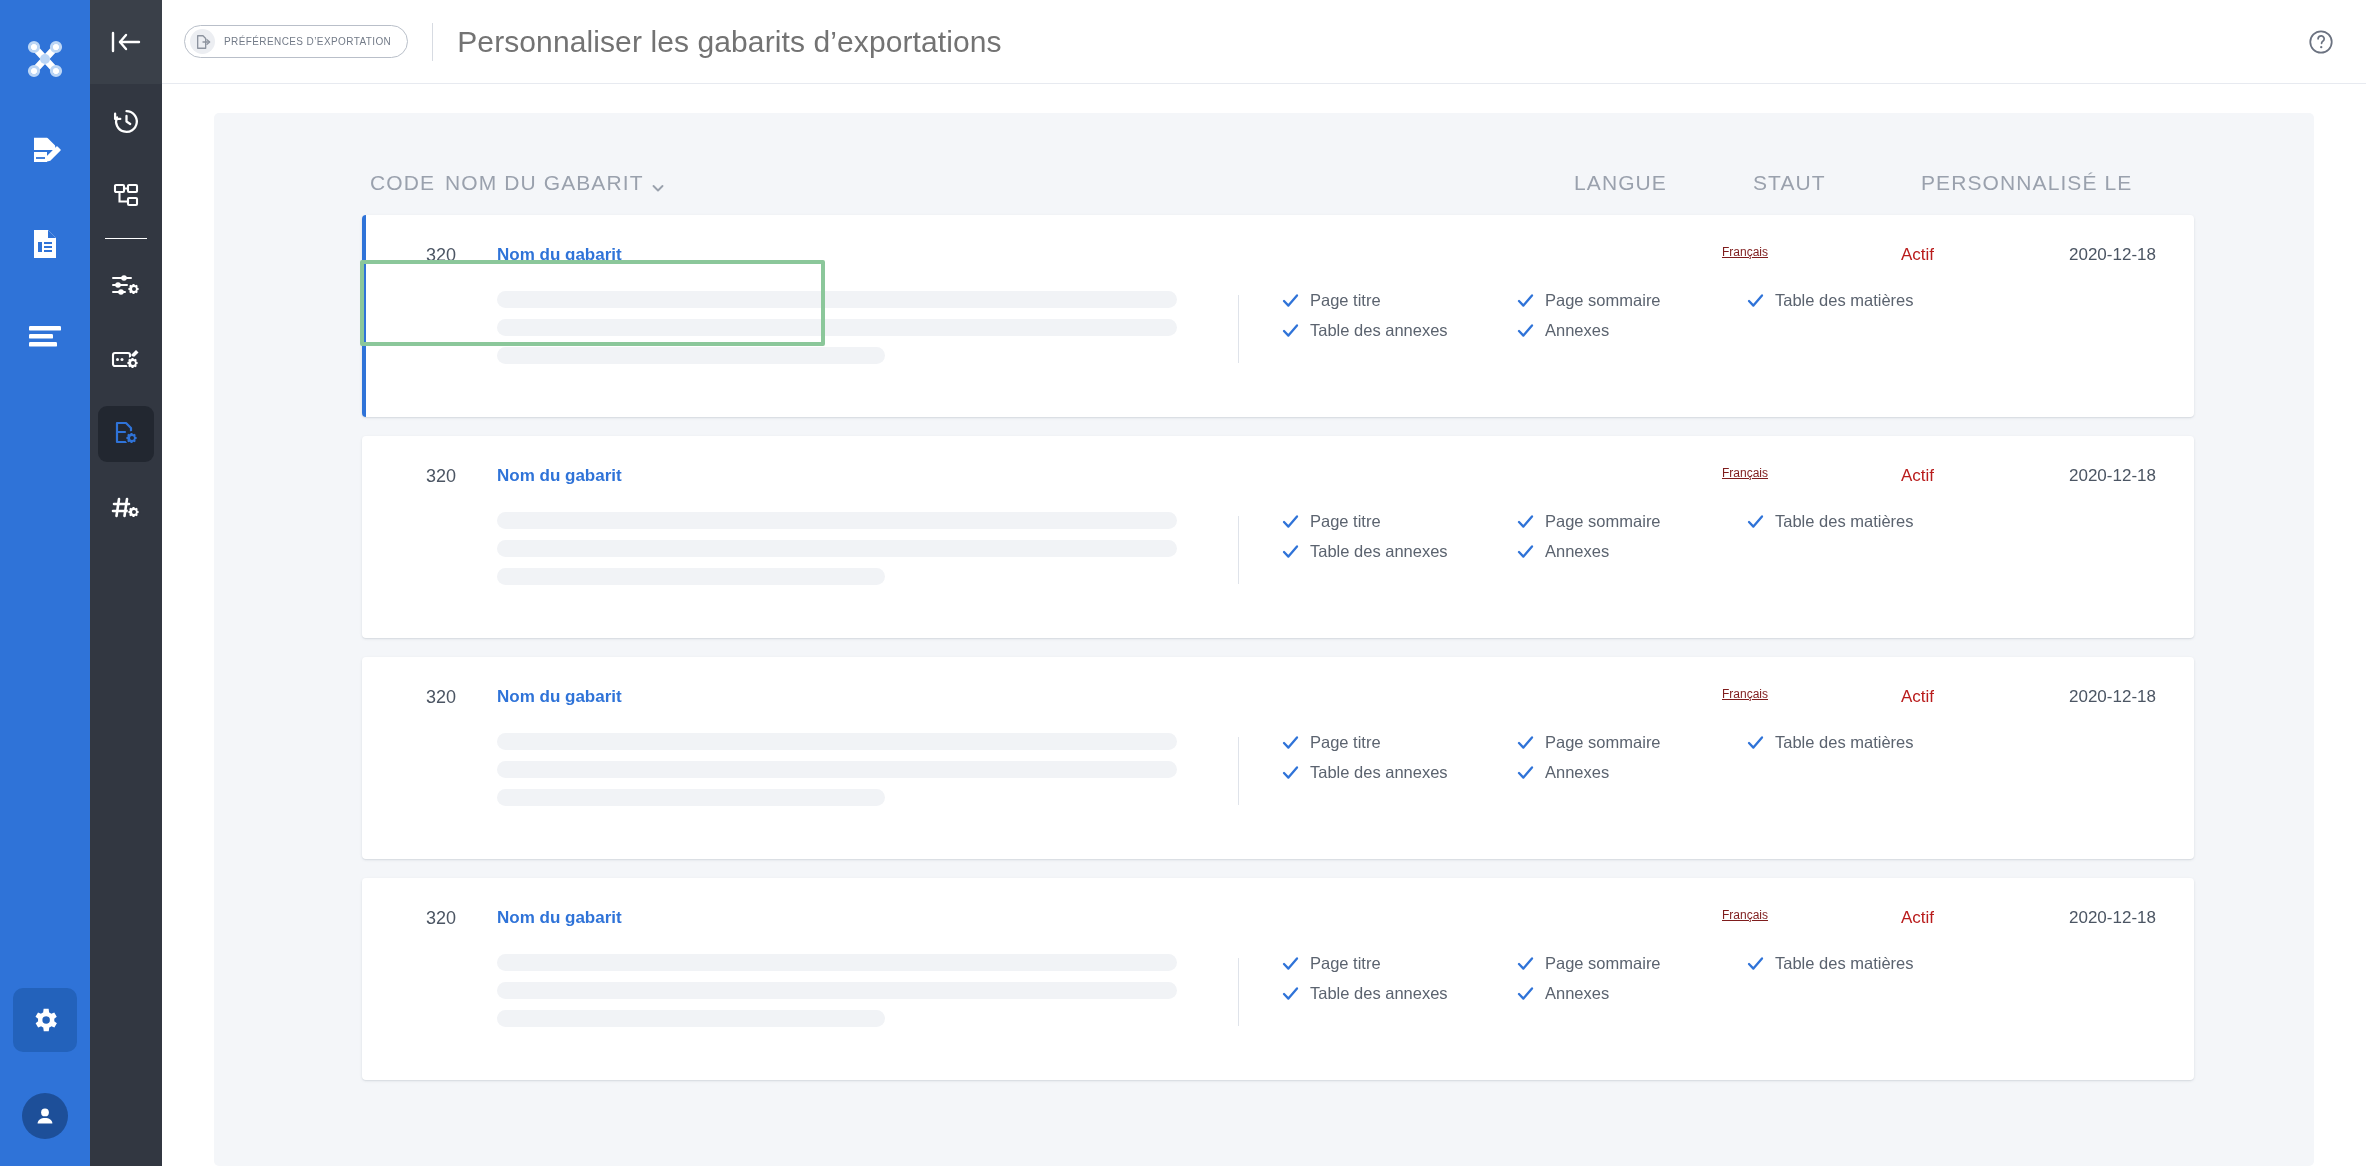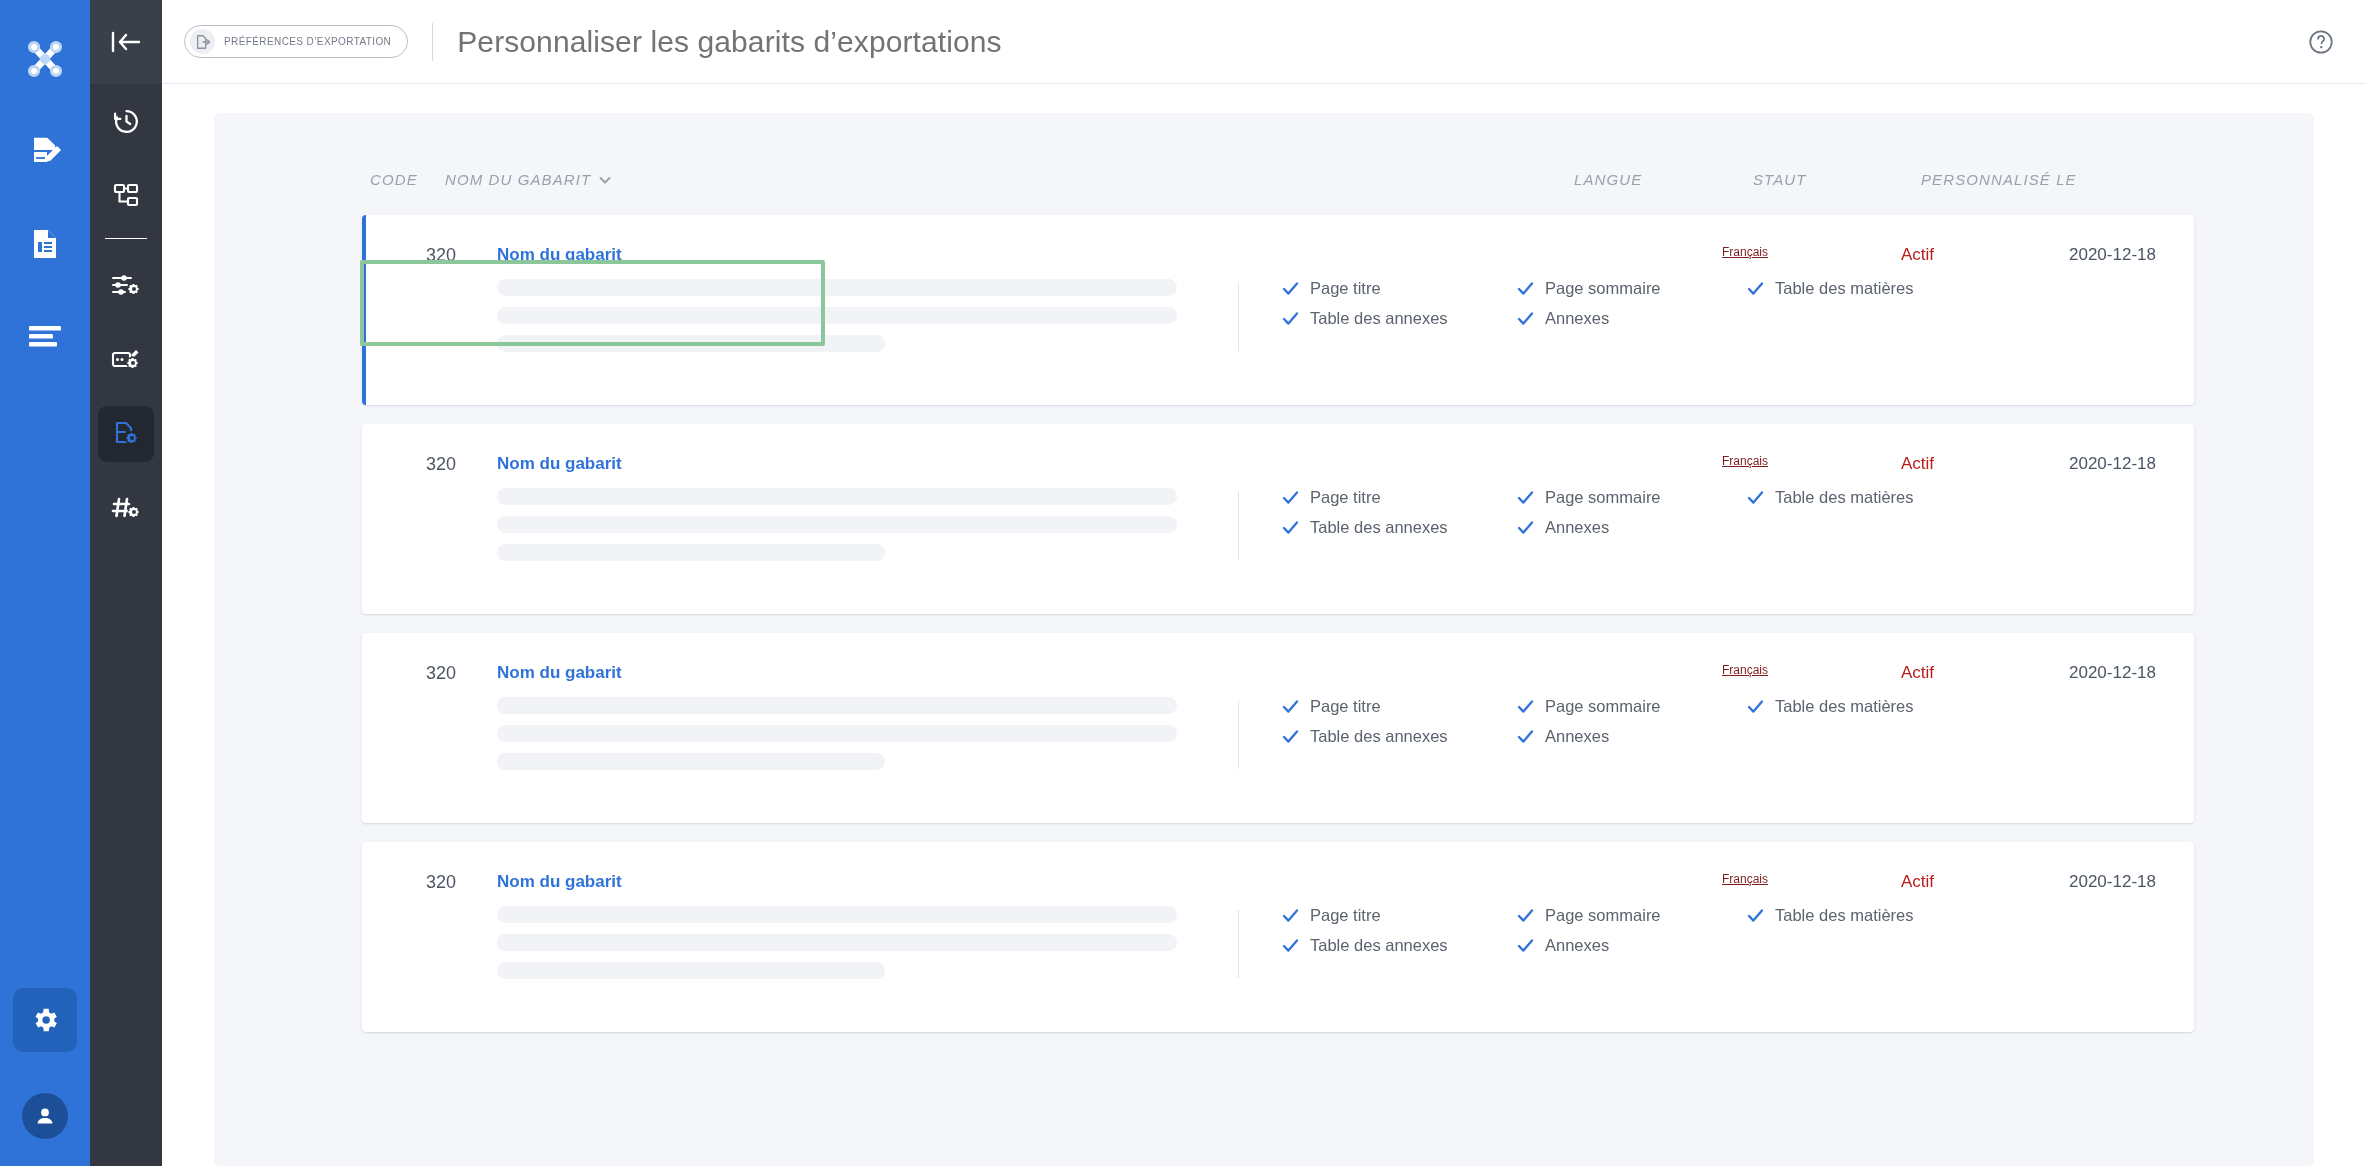--- a/index.html
+++ b/index.html
@@ -101,21 +101,21 @@
     padding: 58px 0 0 0;
   }
 
   
   .thead {
     position: relative;
     height: 44px;
     margin-left: 148px;
     margin-right: 120px;
     color: #9aa1ad;
-    font-size: 15px; letter-spacing: 1.1px; font-style: italic;
+    font-size: 21px; letter-spacing: 1.1px;
   }
   .th { position: absolute; top: 0; white-space: nowrap; display: flex; align-items: center; gap: 7px; }
   .th-code  { left: 8px; }
   .th-name  { left: 83px; }
   .th-lang  { left: 1212px; }
   .th-stat  { left: 1391px; }
   .th-date  { left: 1559px; }
   .chev { display: inline-block; width: 14px; height: 14px; }
 
   
@@ -136,21 +136,21 @@
     border-radius: 4px 0 0 4px;
   }
   .card-top { position: relative; height: 30px; }
   .c-code { position: absolute; left: 52px; top: 0; font-size: 18px; color: #4b5563; margin-left: 12px; }
   .c-name { position: absolute; left: 135px; top: 0; font-size: 17px; color: #2f73d8; font-weight: 600; text-decoration: none; }
   .card.selected .c-name { text-decoration: underline; }
   .c-lang { position: absolute; left: 1360px; top: 0; font-size: 12px; color: #7f1d1d; font-weight: 400; text-decoration: underline; }
   .c-stat { position: absolute; left: 1539px; top: 0; font-size: 17px; color: #b91c1c; font-weight: 400; }
   .c-date { position: absolute; left: 1707px; top: 0; font-size: 17px; color: #4b5563; font-weight: 400; }
 
-  .card-body { position: relative; margin-top: 4px; height: 100px; }
+  .card-body { position: relative; margin-top: 16px; height: 100px; }
 
   .skeleton { position: absolute; left: 135px; top: 0; width: 680px; }
   .sk { height: 17px; border-radius: 9px; background: #f1f3f6; margin-bottom: 11px; }
   .sk.w1 { width: 100%; }
   .sk.w2 { width: 100%; }
   .sk.w3 { width: 57%; }
 
   .vrule { position: absolute; left: 876px; top: 4px; width: 1px; height: 68px; background: #dfe3ea; }
 
   .checks { position: absolute; left: 920px; top: 0; width: 700px; }

